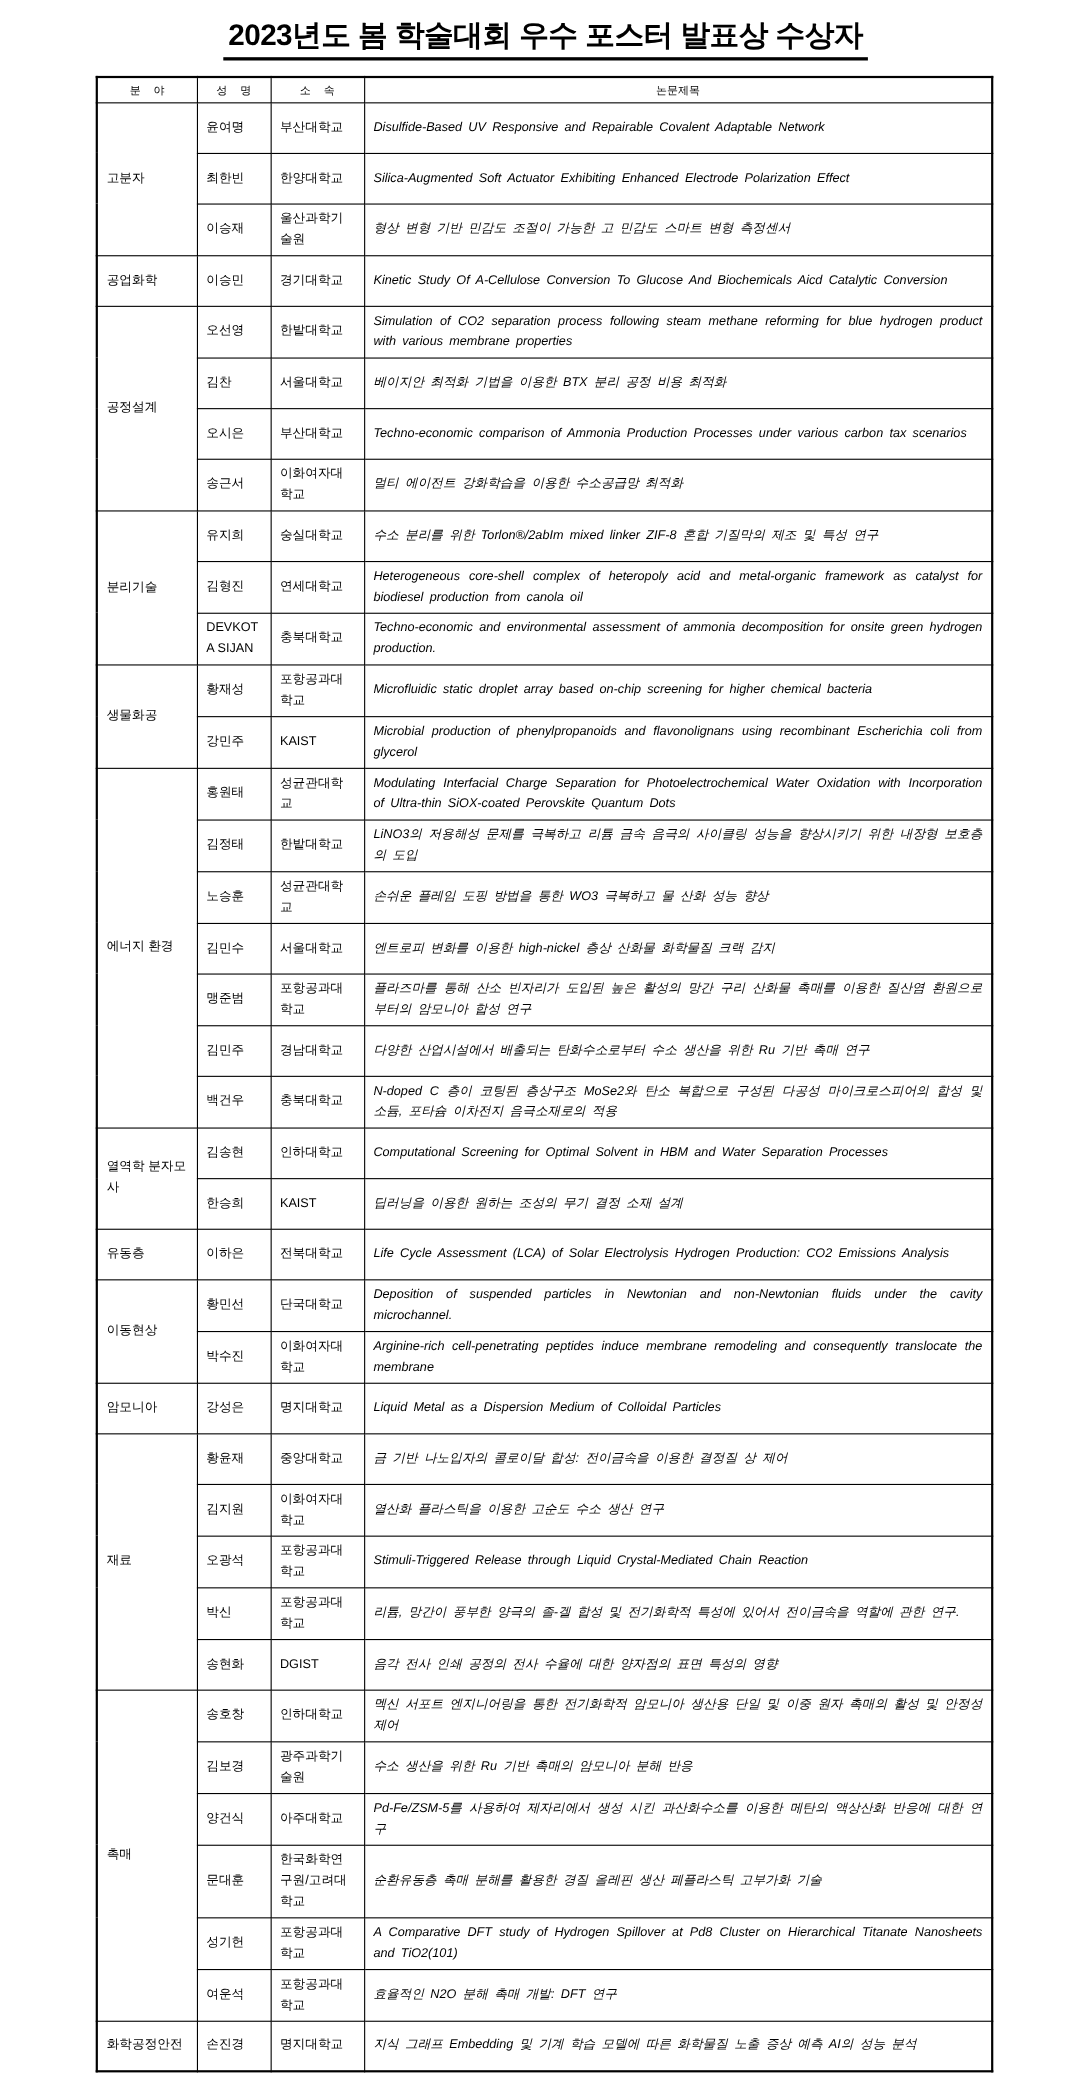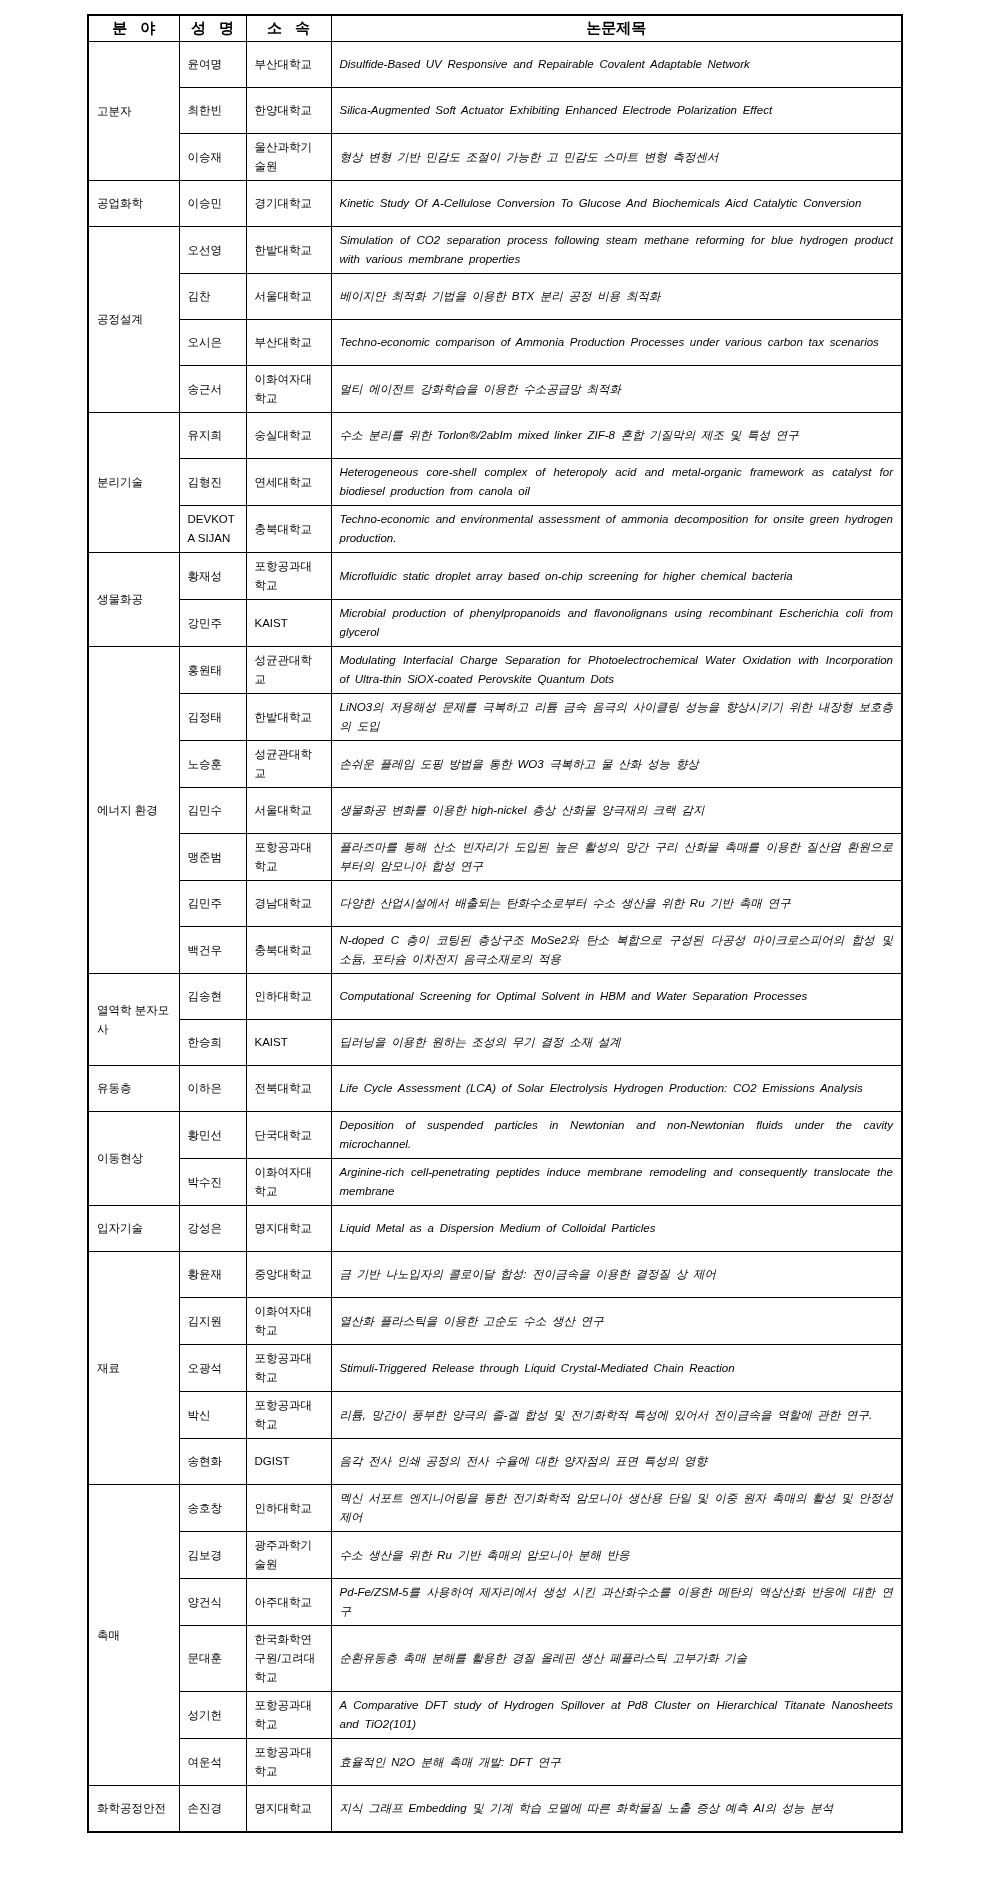--- a/index.html
+++ b/index.html
@@ -36,22 +36,22 @@
     border: 2px solid #000000;
   }
   table.awards th,
   table.awards td {
     border: 1px solid #000000;
     vertical-align: middle;
     box-sizing: border-box;
     word-break: break-word;
   }
   table.awards th {
-    font-size: 15px;
-    font-weight: bold;
+    font-size: 10px;
+    font-weight: normal;
     text-align: center;
     padding: 3px 2px;
     word-spacing: 9px;
     height: 23px;
   }
   table.awards td {
     font-size: 11.5px;
     line-height: 19px;
     padding: 4px 8px;
     height: 46px;
@@ -74,20 +74,23 @@
     text-align: justify;
     word-spacing: 2.5px;
     font-style: italic;
   }
 </style>
 </head>
 <body>
 
 <div class="page">
 
+  <div class="page-title-wrap">
+    <span class="page-title-text">2023년도 봄 학술대회 우수 포스터 발표상 수상자</span>
+  </div>
 
   <table class="awards">
     <colgroup>
       <col style="width:91px">
       <col style="width:67px">
       <col style="width:85px">
       <col style="width:571px">
     </colgroup>
     <thead>
       <tr>
@@ -180,21 +183,21 @@
     <td class="title-cell">LiNO3의 저용해성 문제를 극복하고 리튬 금속 음극의 사이클링 성능을 향상시키기 위한 내장형 보호층의 도입</td>
   </tr>
         <tr>
     <td class="name-cell">노승훈</td>
     <td class="affil-cell">성균관대학교</td>
     <td class="title-cell">손쉬운 플레임 도핑 방법을 통한 WO3 극복하고 물 산화 성능 향상</td>
   </tr>
         <tr>
     <td class="name-cell">김민수</td>
     <td class="affil-cell">서울대학교</td>
-    <td class="title-cell">생물화공 변화를 이용한 high-nickel 층상 산화물 양극재의 크랙 감지</td>
+    <td class="title-cell">엔트로피 변화를 이용한 high-nickel 층상 산화물 화학물질 크랙 감지</td>
   </tr>
         <tr>
     <td class="name-cell">맹준범</td>
     <td class="affil-cell">포항공과대학교</td>
     <td class="title-cell">플라즈마를 통해 산소 빈자리가 도입된 높은 활성의 망간 구리 산화물 촉매를 이용한 질산염 환원으로부터의 암모니아 합성 연구</td>
   </tr>
         <tr>
     <td class="name-cell">김민주</td>
     <td class="affil-cell">경남대학교</td>
     <td class="title-cell">다양한 산업시설에서 배출되는 탄화수소로부터 수소 생산을 위한 Ru 기반 촉매 연구</td>
@@ -226,21 +229,21 @@
           <td class="name-cell">황민선</td>
     <td class="affil-cell">단국대학교</td>
     <td class="title-cell">Deposition of suspended particles in Newtonian and non-Newtonian fluids under the cavity microchannel.</td>
   </tr>
         <tr>
     <td class="name-cell">박수진</td>
     <td class="affil-cell">이화여자대학교</td>
     <td class="title-cell">Arginine-rich cell-penetrating peptides induce membrane remodeling and consequently translocate the membrane</td>
   </tr>
         <tr>
-    <td class="field-cell" rowspan="1">입자기술</td>
+    <td class="field-cell" rowspan="1">암모니아</td>
           <td class="name-cell">강성은</td>
     <td class="affil-cell">명지대학교</td>
     <td class="title-cell">Liquid Metal as a Dispersion Medium of Colloidal Particles</td>
   </tr>
         <tr>
     <td class="field-cell" rowspan="5">재료</td>
           <td class="name-cell">황윤재</td>
     <td class="affil-cell">중앙대학교</td>
     <td class="title-cell">금 기반 나노입자의 콜로이달 합성: 전이금속을 이용한 결정질 상 제어</td>
   </tr>

